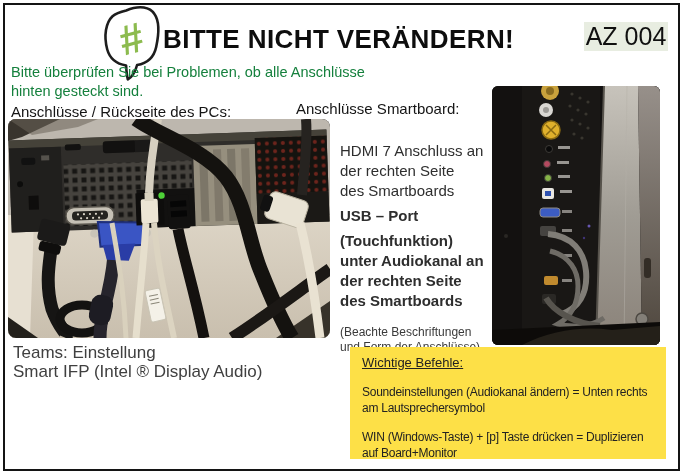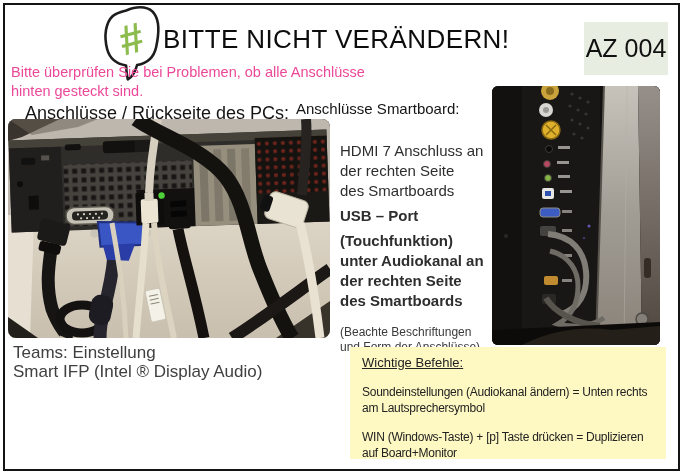--- a/index.html
+++ b/index.html
@@ -2,47 +2,47 @@
 <html><head>
 <meta charset="utf-8">
 <style>
   html,body{margin:0;padding:0;background:#ffffff;}
   .page{position:relative;width:683px;height:474px;background:#ffffff;overflow:hidden;
         font-family:"Liberation Sans",sans-serif;color:#1a1a1a;}
   .frame{position:absolute;left:3px;top:3px;right:3px;bottom:3px;border:2px solid #141414;pointer-events:none;}
 
   .logo{position:absolute;left:90px;top:4px;width:96px;height:80px;}
 
-  .title{position:absolute;left:163px;top:24px;margin:0;font-size:26px;font-weight:normal;
+  .title{position:absolute;left:163px;top:24px;margin:0;font-size:26px;font-weight:bold;
          letter-spacing:.4px;color:#0d0d0d;white-space:nowrap;}
 
-  .room-badge{position:absolute;left:584px;top:22px;width:84px;height:53px;background:#E8EDE1;
+  .room-badge{position:absolute;left:584px;top:22px;width:84px;height:29px;background:#E8EDE1;
               display:flex;align-items:center;justify-content:center;font-size:25px;color:#101010;}
 
   .notice{position:absolute;left:11px;top:63px;margin:0;width:480px;font-size:14.5px;line-height:19px;
-          color:#ec4899;white-space:pre-line;}
-
-  .label-pc{position:absolute;left:25px;top:103px;font-size:18px;color:#151515;}
+          color:#15803d;white-space:pre-line;}
+
+  .label-pc{position:absolute;left:11px;top:103px;font-size:15px;color:#151515;}
   .label-sb{position:absolute;left:296px;top:100px;font-size:15px;color:#151515;}
 
   .photo{position:absolute;overflow:hidden;border-radius:8px;background:#111;}
   .photo-pc{left:8px;top:119px;width:322px;height:219px;}
   .photo-sb{left:492px;top:86px;width:168px;height:259px;border-radius:6px;}
   .photo svg{display:block;}
 
   .sb-text{position:absolute;left:340px;top:141px;width:152px;color:#2e2e2e;}
   .sb-text p{margin:0;font-size:15px;line-height:20px;white-space:pre-line;}
   .sb-text p.gap{margin-top:5px;font-weight:bold;}
   .sb-text p.note{margin-top:14px;font-size:12px;line-height:15px;color:#3a3a3a;}
 
   .teams{position:absolute;left:13px;top:343px;margin:0;font-size:17px;line-height:19px;
          color:#404040;white-space:pre-line;}
 
   .commands{position:absolute;left:350px;top:347px;width:316px;height:112px;box-sizing:border-box;
-            background:#fef9c3;padding:8px 12px;color:#222222;}
+            background:#fde047;padding:8px 12px;color:#222222;}
   .commands .head{font-size:13px;text-decoration:underline;margin:0 0 14px 0;}
   .commands p.cmd{margin:0 0 13px 0;font-size:12px;line-height:16px;letter-spacing:-0.25px;}
   .commands p.cmd:last-child{margin-bottom:0;}
 </style>
 </head>
 <body>
 
 <div class="page">
   <div class="frame"></div>
 

